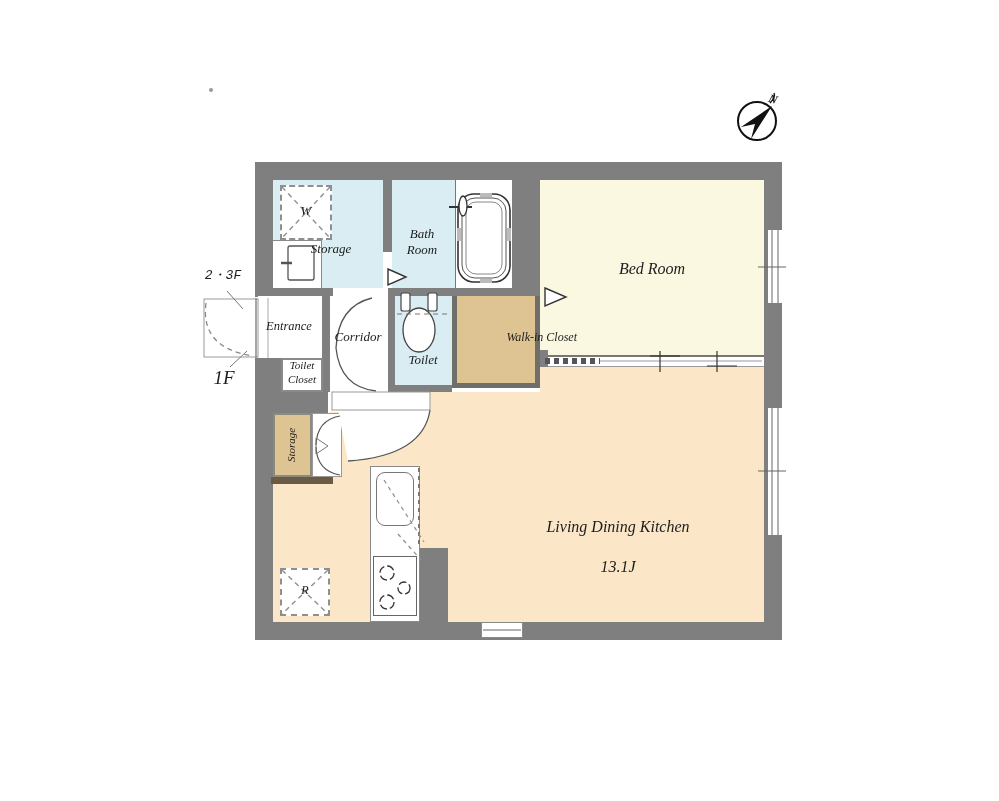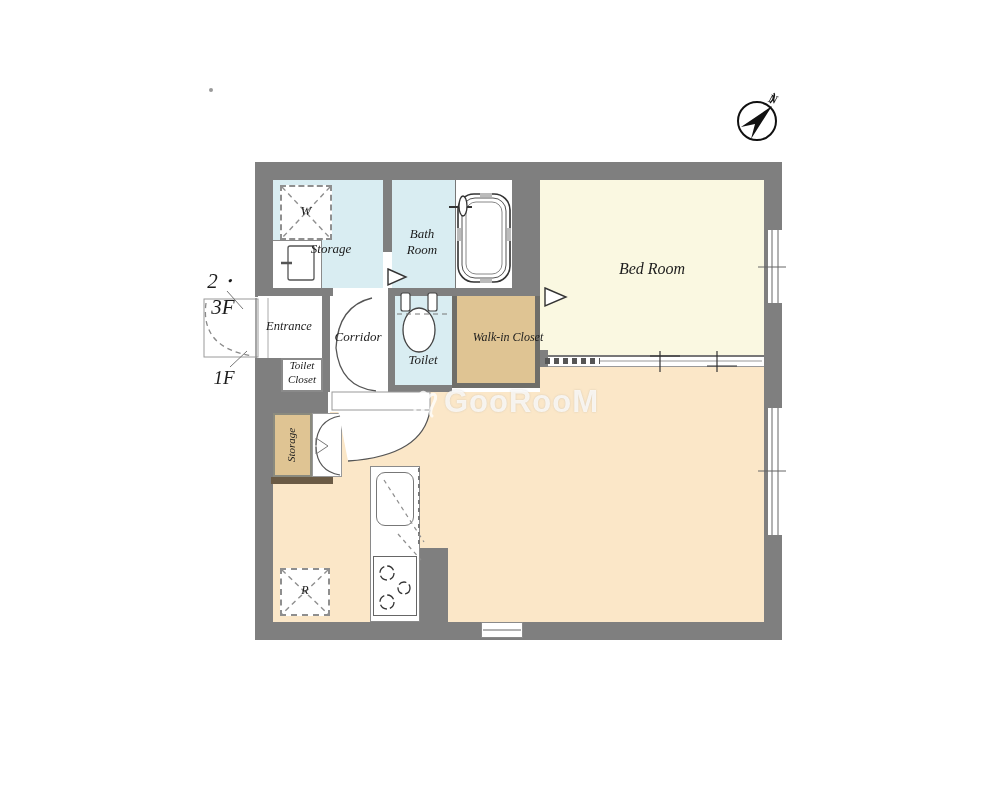--- a/index.html
+++ b/index.html
@@ -187,36 +187,34 @@
       <line x1="772" y1="408" x2="772" y2="535"></line>
       <line x1="778" y1="408" x2="778" y2="535"></line>
       <line x1="758" y1="471" x2="786" y2="471"></line>
       <line x1="483" y1="630" x2="521" y2="630"></line>
     </g>
   </svg>
 
   <div class="label" style="left:552px;top:239px;width:200px;font-size:16px;font-style:italic;">
     <div>Bed Room</div>
   </div>
+  <div class="label" style="left:518px;top:497px;width:200px;font-size:16px;">
+    <div>Living Dining Kitchen</div>
+    <div>13.1J</div>
+  </div>
   <div class="label" style="left:295px;top:241px;width:72px;font-size:13px;">Storage</div>
   <div class="label" style="left:396px;top:226px;width:52px;font-size:13px;">Bath Room</div>
   <div class="label" style="left:397px;top:352px;width:52px;font-size:13px;">Toilet</div>
-  <div class="label" style="left:459px;top:330px;width:98px;font-size:12px;">Walk-in Closet</div>
+  <div class="label" style="left:479px;top:330px;width:98px;font-size:12px;text-align:right;">Walk-in Closet</div>
   <div class="label" style="left:256px;top:319px;width:66px;font-size:12.5px;">Entrance</div>
   <div class="label" style="left:325px;top:329px;width:66px;font-size:13px;">Corridor</div>
   <div class="label" style="left:279px;top:359px;width:46px;font-size:11px;">Toilet Closet</div>
   <div class="label" style="left:273px;top:413px;width:39px;height:64px;font-size:11px;display:flex;align-items:center;justify-content:center;">
     <span class="vtext">Storage</span>
   </div>
   <div class="label" style="left:280px;top:203px;width:52px;font-size:13px;">W</div>
   <div class="label" style="left:280px;top:583px;width:50px;font-size:12px;">R</div>
-  <div class="label" style="left:197px;top:268px;width:52px;font-size:21px;">2・3F</div>
+  <div class="label" style="left:197px;top:268px;width:52px;font-size:13px;font-family:Liberation Mono, monospace;">2・3F</div>
   <div class="label" style="left:206px;top:366px;width:36px;font-size:19px;">1F</div>
   <div class="label" style="left:763px;top:92px;width:20px;font-size:12px;font-weight:bold;transform:rotate(18deg);">N</div>
 
-  <div class="watermark" style="left:410px;top:384px;">
-    <svg width="30" height="34" viewBox="0 0 30 34">
-      <path d="M6,30 C2,20 10,4 15,8 C20,12 8,26 14,30 M14,30 C10,22 20,6 25,10 C29,14 16,26 22,31" fill="none" stroke="rgba(255,255,255,0.78)" stroke-width="3" stroke-linecap="round"></path>
-    </svg>
-    <span>GooRooM</span>
-  </div>
 
 </div>
 
 </body></html>

